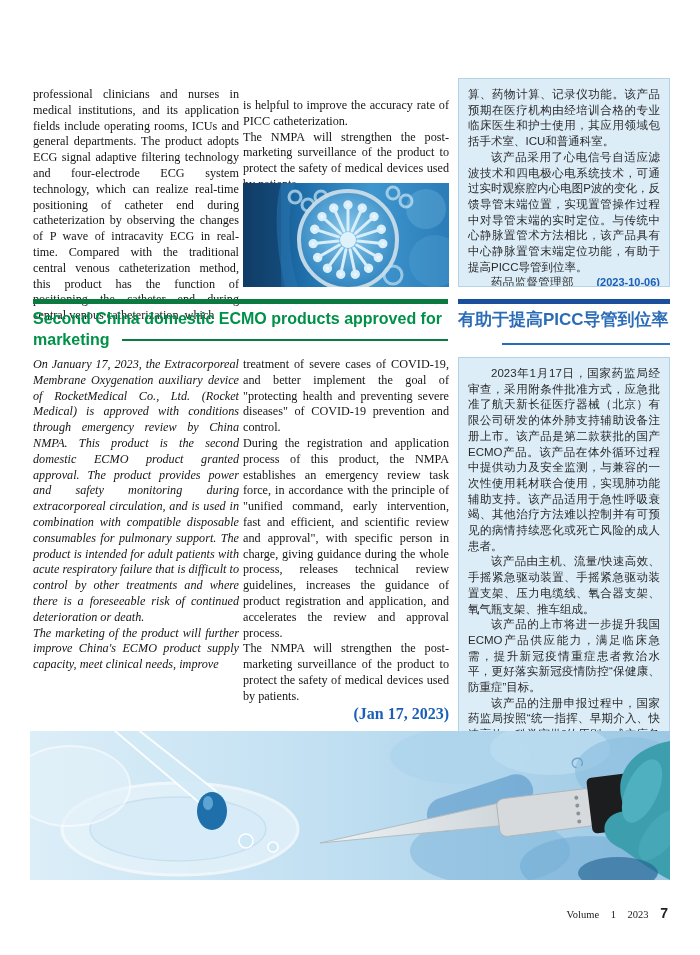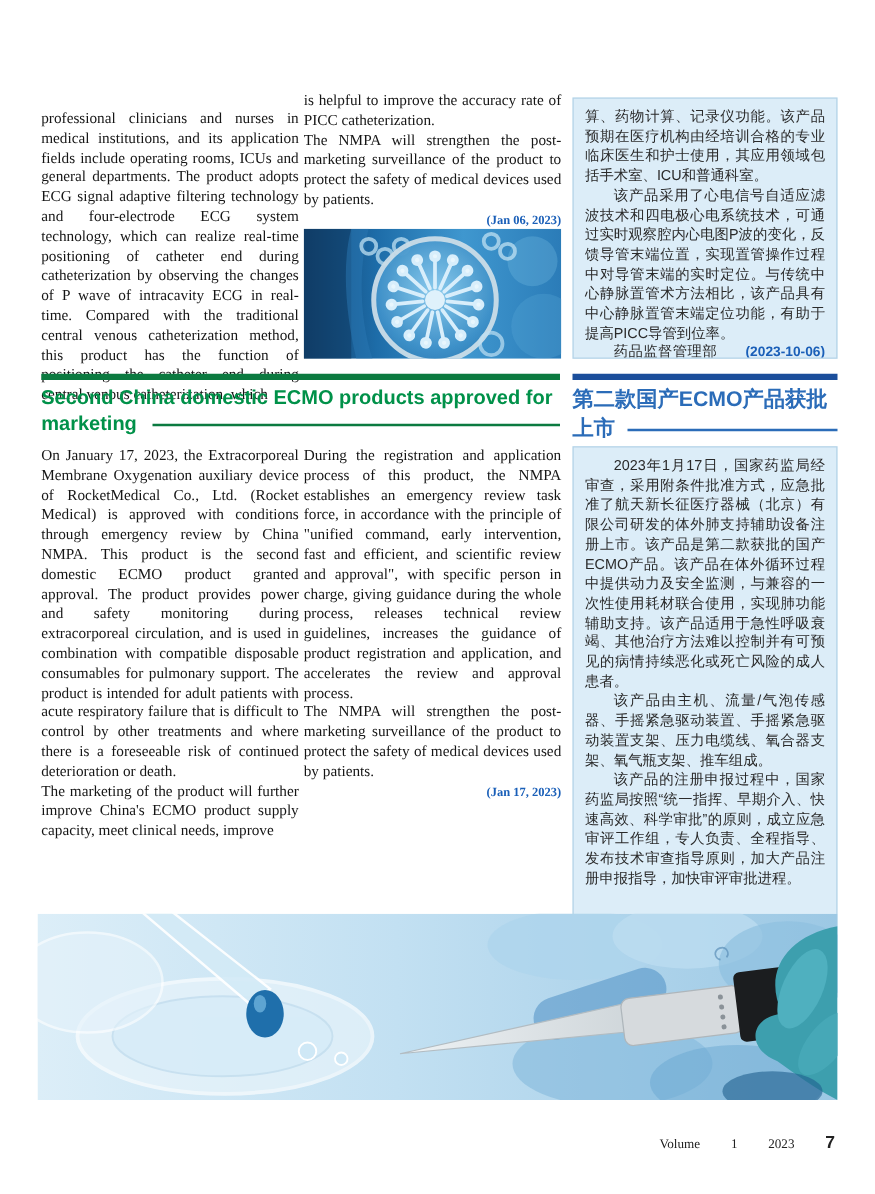--- a/index.html
+++ b/index.html
@@ -9,21 +9,21 @@
   }
   .abs{position:absolute;}
   
   .col{
     width:206px;font-size:12.2px;line-height:15.8px;text-align:justify;
     color:#151515;
   }
   .col p{margin:0;}
   .date-en{
     display:block;text-align:right;color:#1a5fb8;font-weight:bold;
-    font-size:10px;margin-top:1px;
+    font-size:16px;margin-top:1px;
   }
   
   .cn-box{
     box-sizing:border-box;width:212px;background:#dcedf8;border:1px solid #b5d3e8;
     padding:8px 9px;font-family:"Liberation Sans", sans-serif;
     font-size:11.5px;line-height:15.7px;text-align:justify;color:#2a2a2a;
     overflow:hidden;
   }
   .cn-box p{margin:0;}
   .cn-box p.indent{text-indent:2em;}
@@ -42,31 +42,31 @@
   }
   .rule-green{height:2px;background:#0b7a40;}
   .rule-blue{height:2px;background:#2b6cb8;}
   
   .photo{display:block;}
   
   .footer{
     position:absolute;right:32px;top:905px;font-size:10.5px;color:#222;
     font-family:"Liberation Serif", serif;
   }
-  .footer span{margin-left:22px;}
+  .footer span{margin-left:9px;}
   .footer .pageno{font-weight:bold;font-size:14px;font-family:"Liberation Sans", sans-serif;}
 </style>
 </head>
 <body>
 
 <div class="abs col" style="left:33px;top:87px;">
   <p>professional clinicians and nurses in medical institutions, and its application fields include operating rooms, ICUs and general departments. The product adopts ECG signal adaptive filtering technology and four-electrode ECG system technology, which can realize real-time positioning of catheter end during catheterization by observing the changes of P wave of intracavity ECG in real-time. Compared with the traditional central venous catheterization method, this product has the function of positioning the catheter end during central venous catheterization, which</p>
 </div>
 
-<div class="abs col" style="left:243px;top:73px;">
+<div class="abs col" style="left:243px;top:98px;">
   <p>is helpful to improve the accuracy rate of PICC catheterization.</p>
   <p>The NMPA will strengthen the post-marketing surveillance of the product to protect the safety of medical devices used by patients.</p>
   <span class="date-en">(Jan 06, 2023)</span>
 </div>
 
 <div class="abs" style="left:243px;top:183px;width:206px;height:104px;">
   <svg class="photo" width="206" height="104" viewBox="0 0 206 104">
     <defs>
       <linearGradient id="vbg" x1="0" y1="0" x2="1" y2="0">
         <stop offset="0" stop-color="#123f6b"></stop>
@@ -164,37 +164,39 @@
   <p>算、药物计算、记录仪功能。该产品预期在医疗机构由经培训合格的专业临床医生和护士使用，其应用领域包括手术室、ICU和普通科室。</p>
   <p class="indent">该产品采用了心电信号自适应滤波技术和四电极心电系统技术，可通过实时观察腔内心电图P波的变化，反馈导管末端位置，实现置管操作过程中对导管末端的实时定位。与传统中心静脉置管术方法相比，该产品具有中心静脉置管末端定位功能，有助于提高PICC导管到位率。</p>
   <p class="indent"><span class="date-cn float">(2023-10-06)</span><span>药品监督管理部门将加强该产品上市后监管，保护患者用械安全。</span></p>
 </div>
 
 <div class="abs bar-green" style="left:33px;top:299px;width:415px;"></div>
 <h2 class="abs h-en" style="left:33px;top:308px;">Second China domestic ECMO products approved for marketing</h2>
 <div class="abs rule-green" style="left:122px;top:339px;width:326px;"></div>
 
 <div class="abs bar-blue" style="left:458px;top:299px;width:212px;"></div>
-<h2 class="abs h-cn" style="left:458px;top:308px;">第二款国产ECMO产品获批上市</h2>
+<h2 class="abs h-cn" style="left:458px;top:308px;">有助于提高PICC导管到位率</h2>
 <div class="abs rule-blue" style="left:502px;top:343px;width:168px;"></div>
 
-<div class="abs col" style="left:33px;top:357px;">
+<div class="abs col" style="left:33px;top:357px;font-style:italic;">
   <p>On January 17, 2023, the Extracorporeal Membrane Oxygenation auxiliary device of RocketMedical Co., Ltd. (Rocket Medical) is approved with conditions through emergency review by China NMPA. This product is the second domestic ECMO product granted approval. The product provides power and safety monitoring during extracorporeal circulation, and is used in combination with compatible disposable consumables for pulmonary support. The product is intended for adult patients with acute respiratory failure that is difficult to control by other treatments and where there is a foreseeable risk of continued deterioration or death.</p>
   <p>The marketing of the product will further improve China's ECMO product supply capacity, meet clinical needs, improve</p>
 </div>
 
 <div class="abs col" style="left:243px;top:357px;">
+  <p>treatment of severe cases of COVID-19, and better implement the goal of "protecting health and preventing severe diseases" of COVID-19 prevention and control.</p>
   <p>During the registration and application process of this product, the NMPA establishes an emergency review task force, in accordance with the principle of "unified command, early intervention, fast and efficient, and scientific review and approval", with specific person in charge, giving guidance during the whole process, releases technical review guidelines, increases the guidance of product registration and application, and accelerates the review and approval process.</p>
   <p>The NMPA will strengthen the post-marketing surveillance of the product to protect the safety of medical devices used by patients.</p>
   <span class="date-en">(Jan 17, 2023)</span>
 </div>
 
 <div class="abs cn-box" style="left:458px;top:357px;height:441px;">
   <p class="indent">2023年1月17日，国家药监局经审查，采用附条件批准方式，应急批准了航天新长征医疗器械（北京）有限公司研发的体外肺支持辅助设备注册上市。该产品是第二款获批的国产ECMO产品。该产品在体外循环过程中提供动力及安全监测，与兼容的一次性使用耗材联合使用，实现肺功能辅助支持。该产品适用于急性呼吸衰竭、其他治疗方法难以控制并有可预见的病情持续恶化或死亡风险的成人患者。</p>
-  <p class="indent">该产品由主机、流量/气泡传感器、手摇紧急驱动装置、手摇紧急驱动装置支架、压力电缆线、氧合器支架、氧气瓶支架、推车组成。</p>
+  <p class="indent">该产品由主机、流量/快速高效、手摇紧急驱动装置、手摇紧急驱动装置支架、压力电缆线、氧合器支架、氧气瓶支架、推车组成。</p>
+  <p class="indent">该产品的上市将进一步提升我国ECMO产品供应能力，满足临床急需，提升新冠疫情重症患者救治水平，更好落实新冠疫情防控“保健康、防重症”目标。</p>
   <p class="indent">该产品的注册申报过程中，国家药监局按照“统一指挥、早期介入、快速高效、科学审批”的原则，成立应急审评工作组，专人负责、全程指导、发布技术审查指导原则，加大产品注册申报指导，加快审评审批进程。</p>
 
 </div>
 
 <div class="abs" style="left:30px;top:731px;width:640px;height:149px;">
   <svg class="photo" width="640" height="149" viewBox="0 0 640 149">
     <defs>
       <linearGradient id="lbg" x1="0" y1="0" x2="1" y2="0">
         <stop offset="0" stop-color="#dceef8"></stop>
         <stop offset="0.45" stop-color="#c2e0f2"></stop>

